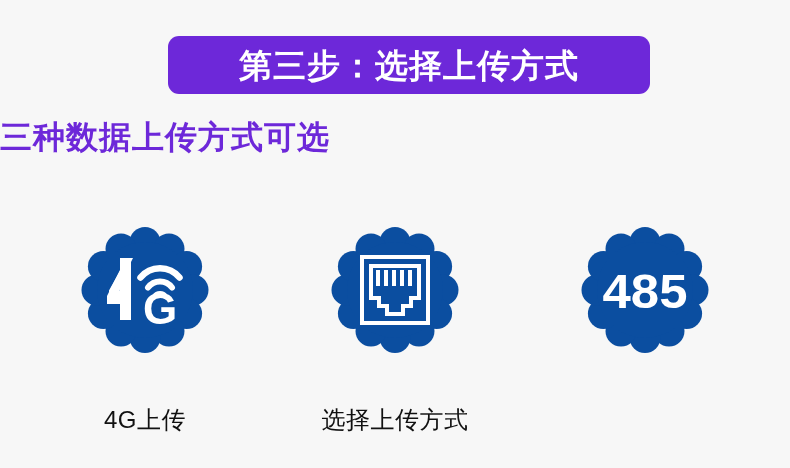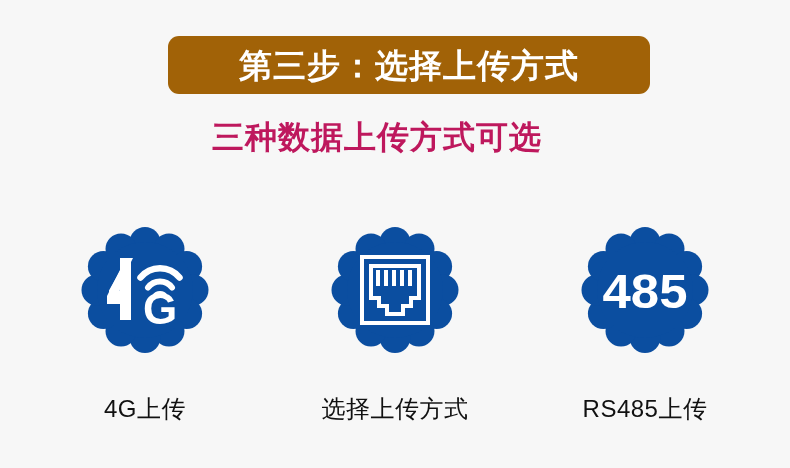--- a/index.html
+++ b/index.html
@@ -21,21 +21,21 @@
     height: 468px;
   }
 
   
   .step-banner {
     position: absolute;
     left: 168px;
     top: 36px;
     width: 482px;
     height: 58px;
-    background: #a16207;
+    background: #6d28d9;
     border-radius: 11px;
     display: flex;
     align-items: center;
     justify-content: center;
     box-sizing: border-box;
   }
   .step-banner-text {
     color: #ffffff;
     font-size: 33px;
     font-weight: bold;
@@ -43,22 +43,21 @@
     line-height: 1;
     white-space: nowrap;
   }
 
   
   .subtitle {
     position: absolute;
     left: 0;
     top: 118px;
     width: 754px;
-    text-align: center;
-    color: #be185d;
+    color: #6d28d9;
     font-size: 32px;
     font-weight: bold;
     letter-spacing: 1px;
     line-height: 1.2;
     white-space: nowrap;
   }
 
   
   .cards {
     position: absolute;
@@ -81,21 +80,21 @@
     position: relative;
     display: block;
   }
   .badge svg {
     display: block;
     width: 124px;
     height: 124px;
     overflow: visible;
   }
   .card-caption {
-    margin-top: 41px;
+    margin-top: 52px;
     font-size: 24px;
     color: #111111;
     font-weight: normal;
     letter-spacing: 0.5px;
     white-space: nowrap;
     text-align: center;
   }
 </style>
 </head>
 <body>
@@ -210,17 +209,16 @@
             <circle cx="38" cy="103.1" r="15.5"></circle>
             <circle cx="20.4" cy="85.6" r="15.5"></circle>
             <circle cx="14" cy="62" r="15.5"></circle>
             <circle cx="20.4" cy="38.4" r="15.5"></circle>
             <circle cx="38" cy="20.9" r="15.5"></circle>
             <circle cx="62" cy="62" r="48"></circle>
           </g>
           <text x="62" y="80" font-family="'Liberation Sans', sans-serif" font-size="48" font-weight="bold" fill="#ffffff" text-anchor="middle" transform="scale(1.06,1) translate(-3.5,0)">485</text>
         </svg>
       </div>
-      <div class="card-caption">RS485上传</div>
     </div>
 
   </div>
 </div>
 
 </body></html>

